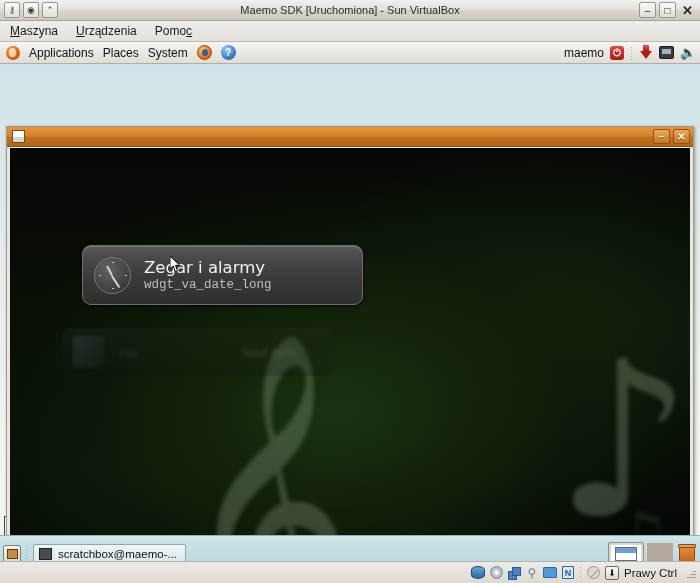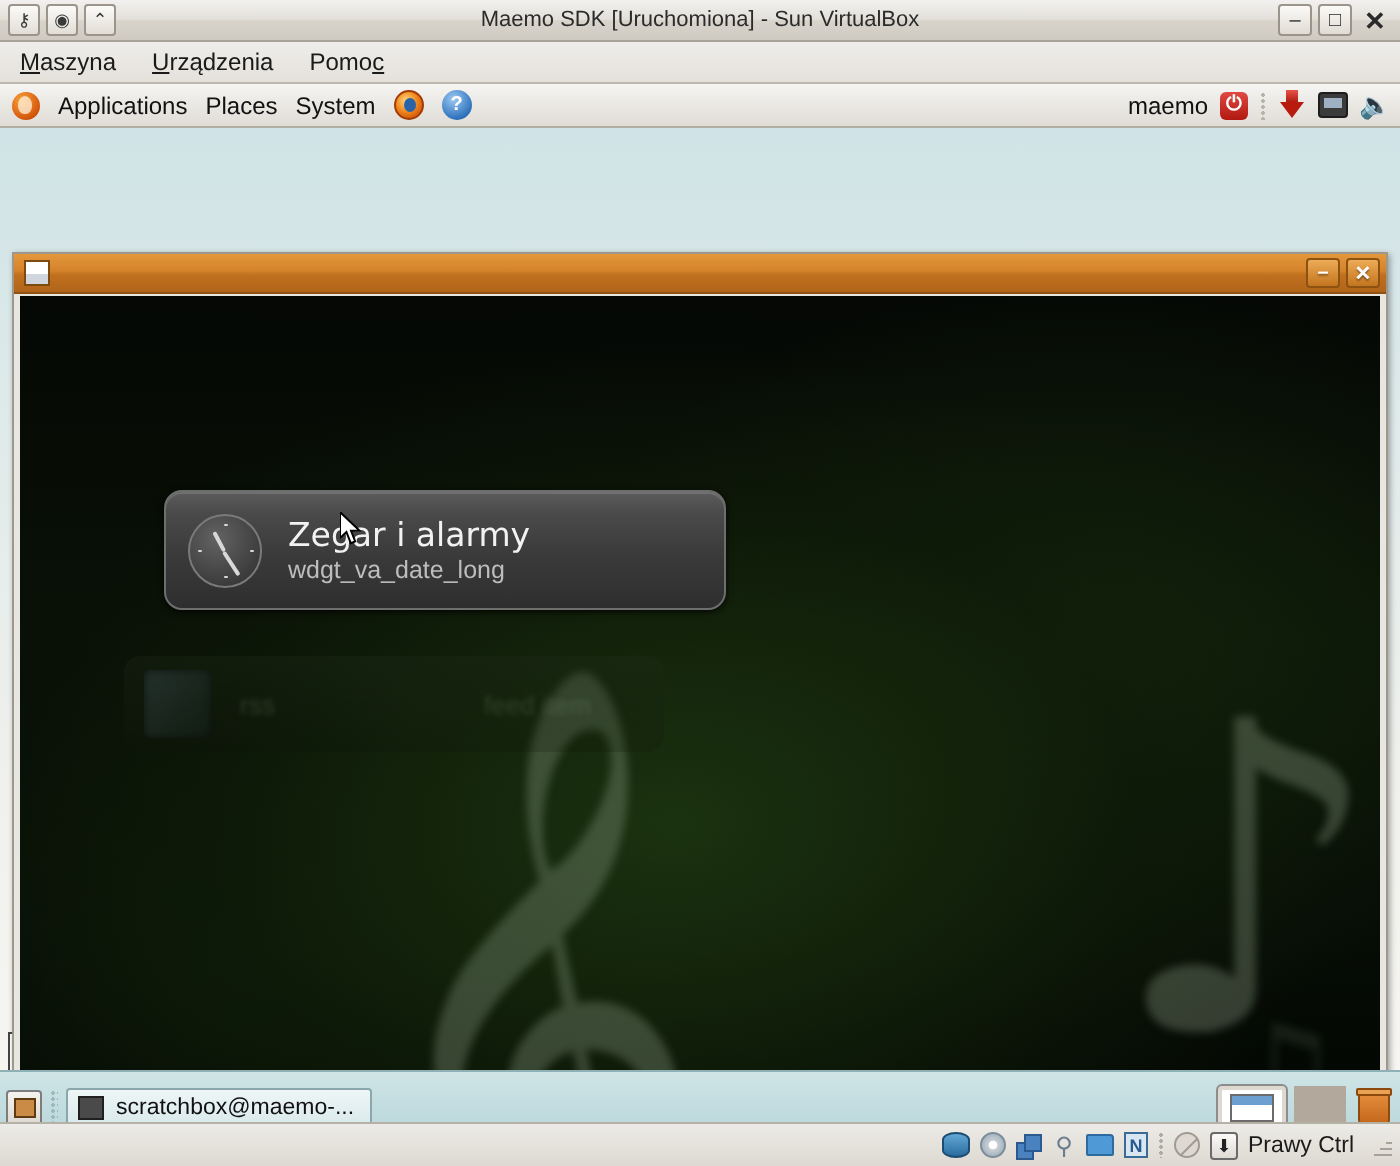--- a/index.html
+++ b/index.html
@@ -213,21 +213,21 @@
     transform:rotate(-118deg); border-radius:1px; }
   .hand-m{ width:14px;height:1.6px; left:17px; top:17.5px; transform-origin:0 50%;
     transform:rotate(57deg); border-radius:1px; }
   .pip{ width:1.8px;height:1.8px;border-radius:50%; background:#cfcfcf; }
   .pip.p12{ left:17.2px; top:4px; }
   .pip.p3{ left:30px; top:17px; }
   .pip.p6{ left:17.2px; top:30px; }
   .pip.p9{ left:4px; top:17px; }
   .cw-text{ display:flex; flex-direction:column; gap:1px; }
   .cw-title{ font-size:16.5px; color:#f2f2f2; font-family:"DejaVu Sans",sans-serif; }
-  .cw-sub{ font-size:12.5px; color:#bdbdbd; font-family:Liberation Sans, sans-serif; }
+  .cw-sub{ font-size:12.5px; color:#bdbdbd; font-family:Liberation Mono, monospace; }
 
   
   .cursor{
     position:absolute; left:160px; top:108px; width:12px; height:18px; z-index:30;
     pointer-events:none;
   }
 
   
   .taskbar{
     position:absolute; left:0; top:535px; width:700px; height:36px;

